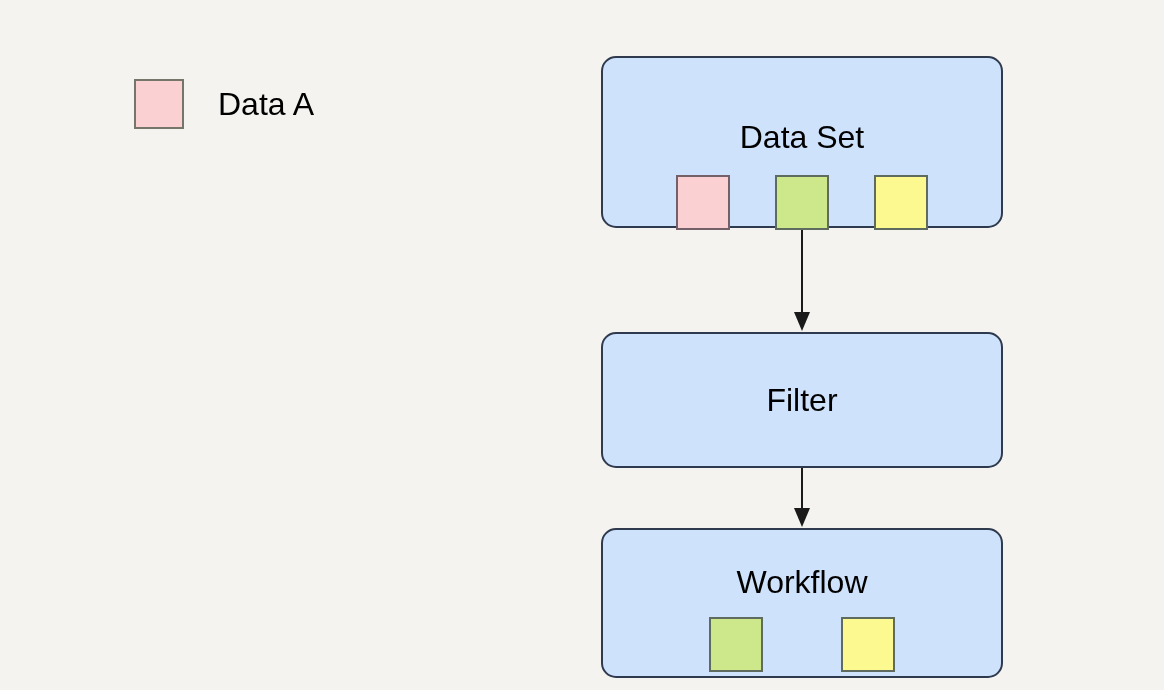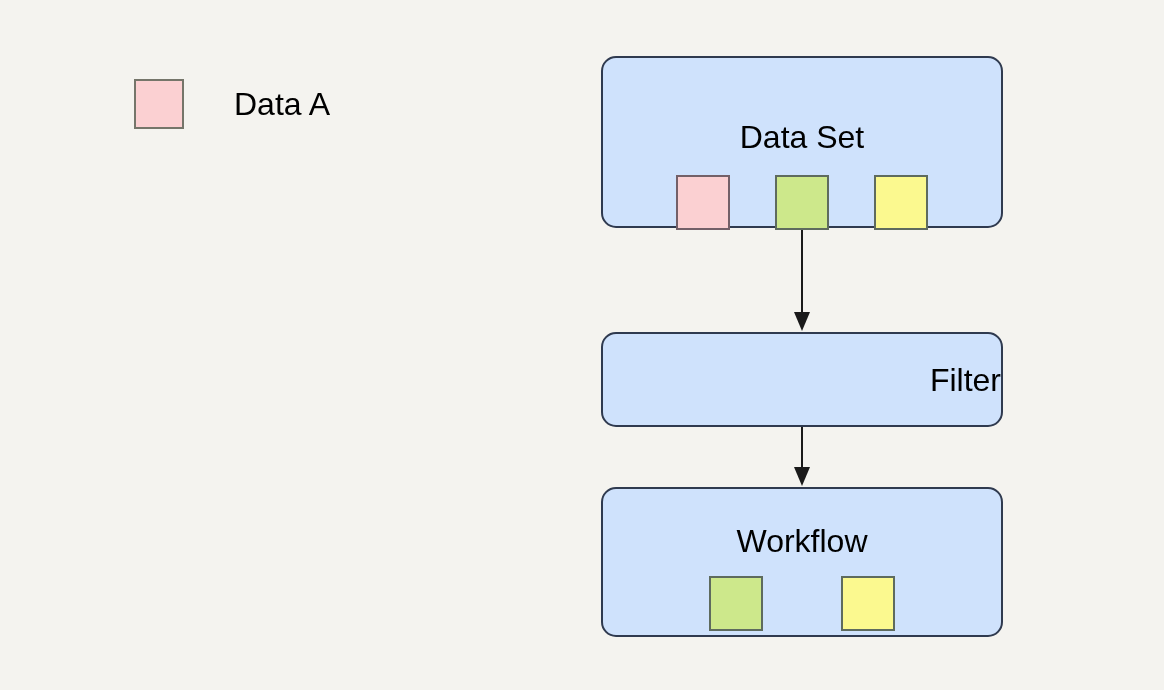--- a/index.html
+++ b/index.html
@@ -37,21 +37,21 @@
 
   .swatch {
     width: 50px;
     height: 50px;
     border: 2px solid #6b6b5f;
     box-sizing: border-box;
     flex: 0 0 auto;
   }
   .legend-row .swatch { border-color: #75756a; }
   .legend-label {
-    margin-left: 50px;
+    margin-left: 34px;
     font-size: 32px;
     line-height: 1;
     color: #000000;
     white-space: nowrap;
   }
 
   
   .flow {
     position: absolute;
     left: 601px;
@@ -89,24 +89,24 @@
   .chip {
     width: 54px;
     height: 55px;
     box-sizing: border-box;
     border: 2px solid #5e6b5e;
   }
   .chip.pink   { border-color: #736068; }
 
   
   .node-filter {
-    height: 95px;
+    height: 136px;
     display: flex;
     align-items: center;
-    justify-content: flex-end;
+    justify-content: center;
   }
 
   
   .node-workflow {
     height: 150px;
     padding-top: 36px;
   }
   .node-workflow .chips {
     display: flex;
     justify-content: center;

